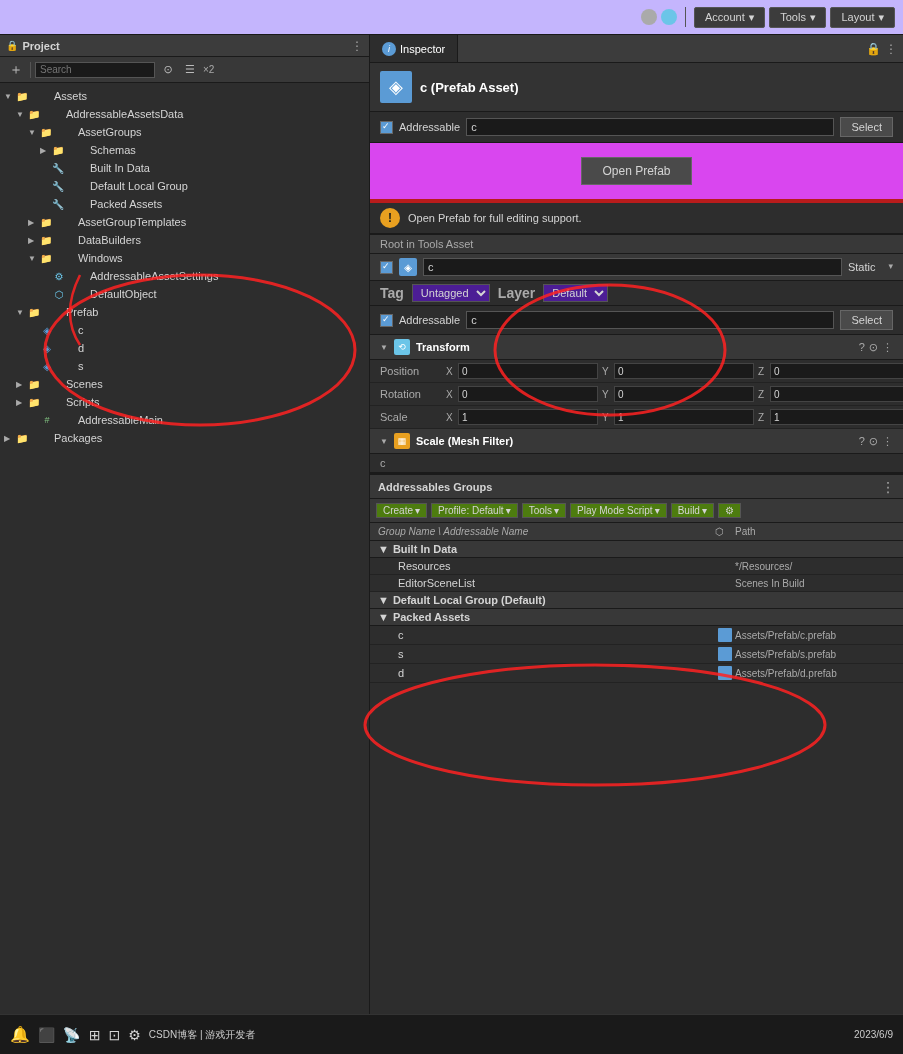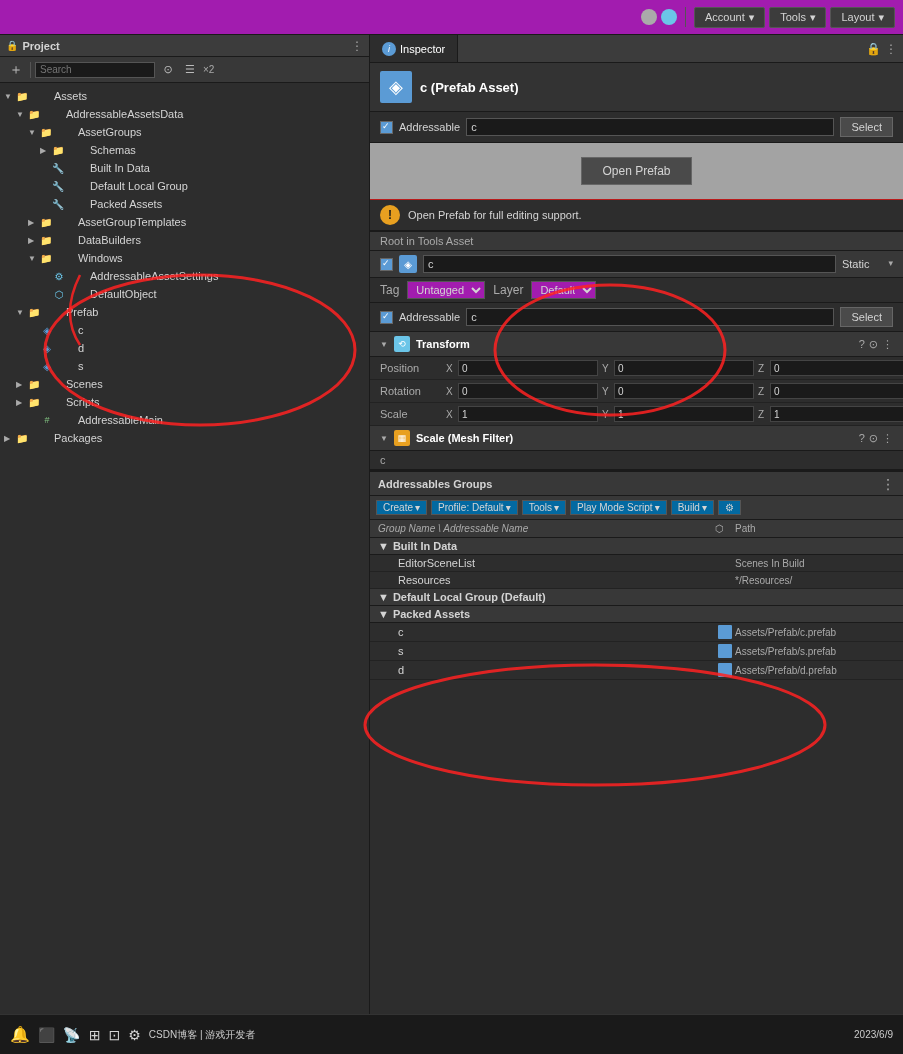--- a/index.html
+++ b/index.html
@@ -8,21 +8,21 @@
       font-family: 'Segoe UI', Arial, sans-serif;
       font-size: 11px;
       color: #d4d4d4;
       width: 903px;
       min-height: 1054px;
       overflow: hidden;
     }
 
     
     .top-bar {
-      background: #a21caf;
+      background: #c4b5fd;
       height: 35px;
       display: flex;
       align-items: center;
       justify-content: flex-end;
       padding: 0 8px;
       gap: 4px;
       border-bottom: 1px solid #1a1a1a;
     }
     .top-bar-btn {
       background: #3c3c3c;
@@ -364,36 +364,36 @@
       background: #1a1a1a;
       border: 1px solid #555;
       color: #d4d4d4;
       font-size: 11px;
       padding: 2px 4px;
       height: 18px;
     }
     .static-checkbox {
       display: flex;
       align-items: flex-start;
-      gap: 19px;
+      gap: 13px;
     }
     .static-label { font-size: 11px; color: #d4d4d4; }
     .dropdown-arrow { font-size: 9px; color: #aaa; }
 
     
     .tag-layer-row {
       display: flex;
       align-items: center;
       padding: 3px 10px;
       gap: 8px;
       border-bottom: 1px solid #1a1a1a;
     }
-    .tag-label, .layer-label { font-size: 12px; color: #aaa; }
+    .tag-label, .layer-label { font-size: 14px; color: #aaa; font-weight: bold; }
     .tag-select, .layer-select {
-      background: #a21caf;
+      background: #4c1d95;
       border: 1px solid #555;
       color: #d4d4d4;
       font-size: 11px;
       padding: 1px 4px;
       height: 18px;
     }
 
     
     .addr-row2 {
       display: flex;
@@ -499,21 +499,21 @@
     .addr-toolbar {
       background: #383838;
       height: 24px;
       display: flex;
       align-items: center;
       padding: 0 6px;
       gap: 4px;
       border-bottom: 1px solid #1a1a1a;
     }
     .addr-toolbar-btn {
-      background: #0369a1;
+      background: #4d7c0f;
       border: 1px solid #555;
       color: #d4d4d4;
       font-size: 10px;
       padding: 1px 6px;
       cursor: pointer;
       display: flex;
       align-items: center;
       gap: 2px;
     }
     .groups-col-header {
@@ -780,21 +780,21 @@
         </div>
       </div>
 
       <div class="addressable-row">
         <div class="checkbox checked"></div>
         <span class="addr-label">Addressable</span>
         <input class="addr-input" type="text" value="c" style="">
         <button class="select-btn">Select</button>
       </div>
 
-      <div style="background:#a3a3a3;padding:6px 10px;border-bottom:1px solid #b91c1c;">
+      <div style="background:#d946ef;padding:6px 10px;border-bottom:4px solid #b91c1c;">
         <button class="open-prefab-btn">Open Prefab</button>
       </div>
 
       <div class="warning-row">
         <div class="warning-icon">!</div>
         <span class="warning-text">Open Prefab for full editing support.</span>
       </div>
 
       <div class="section-label">Root in Tools Asset</div>
 
@@ -938,28 +938,28 @@
           <span class="col-name">Group Name \ Addressable Name</span>
           <span class="col-icon">⬡</span>
           <span class="col-path">Path</span>
         </div>
 
         <div class="group-section-header">
           <span>▼</span>
           <span>Built In Data</span>
         </div>
         <div class="group-row">
+          <span class="group-row-name">Resources</span>
+          <span class="group-row-icon"></span>
+          <span class="group-row-path">*/Resources/</span>
+        </div>
+        <div class="group-row">
           <span class="group-row-name">EditorSceneList</span>
           <span class="group-row-icon"></span>
           <span class="group-row-path">Scenes In Build</span>
-        </div>
-        <div class="group-row">
-          <span class="group-row-name">Resources</span>
-          <span class="group-row-icon"></span>
-          <span class="group-row-path">*/Resources/</span>
         </div>
 
         <div class="group-section-header">
           <span>▼</span>
           <span>Default Local Group (Default)</span>
         </div>
 
         <div class="group-section-header">
           <span>▼</span>
           <span>Packed Assets</span>

